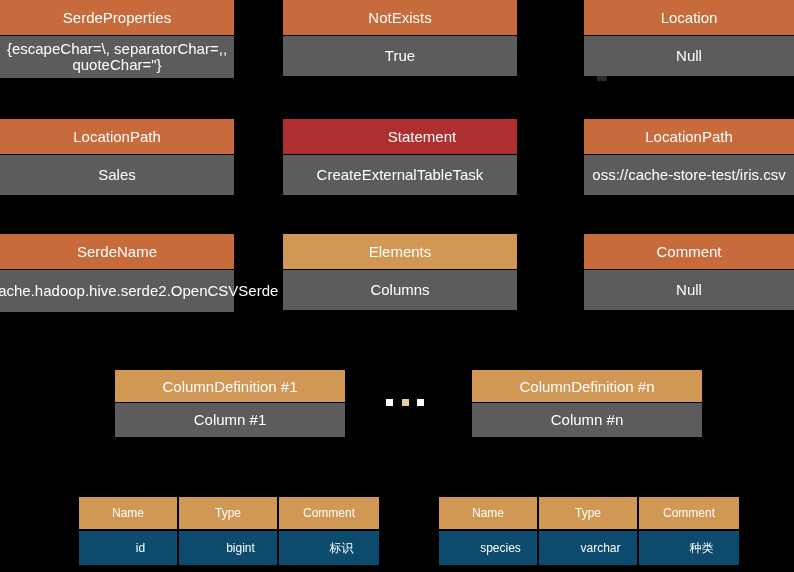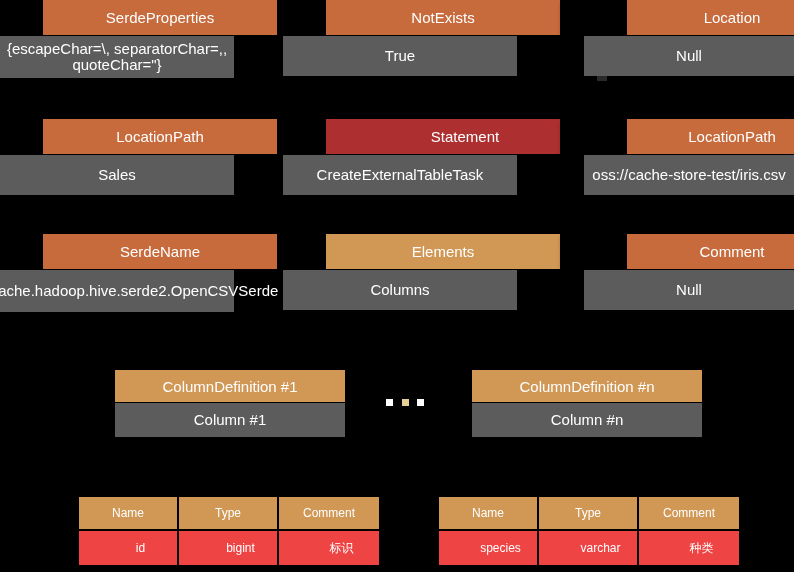--- a/index.html
+++ b/index.html
@@ -57,21 +57,21 @@
     padding: 0 4px;
   }
 
   
   .hdr.orange { background: #c76a3c; }
   .hdr.red    { background: #ad2f2f; padding-left: 48px; }
   .hdr.tan    { background: #d09755; }
 
   
   .attr { width: 234px; }
-  .attr .hdr { height: 36px; margin-left: 43px; }
+  .attr .hdr { height: 36px; }
   .attr .bdy { height: 40px; }
   .attr.tall .bdy { height: 42px; }
 
   .col1 { left: 0px; }
   .col2 { left: 283px; }
   .col3 { left: 560px; padding-left: 24px; }
 
   .row1 { top: 0px; }
   .row2 { top: 119px; }
   .row3 { top: 234px; }
@@ -119,21 +119,21 @@
     padding: 0 3px;
     border-right: 2px solid #000000;
     font-family: "Liberation Sans", "DejaVu Sans", sans-serif;
   }
   .minitable td:last-child { border-right: none; }
   .minitable tr.head td {
     background: #d09755;
     border-bottom: 2px solid #000000;
   }
   .minitable tr.body td {
-    background: #ef4444;
+    background: #0c4a6e;
     padding-left: 28px;
   }
   #table-left  { left: 79px;  top: 497px; }
   #table-right { left: 439px; top: 497px; }
 
   
   .nub {
     position: absolute;
     width: 10px;
     height: 5px;

